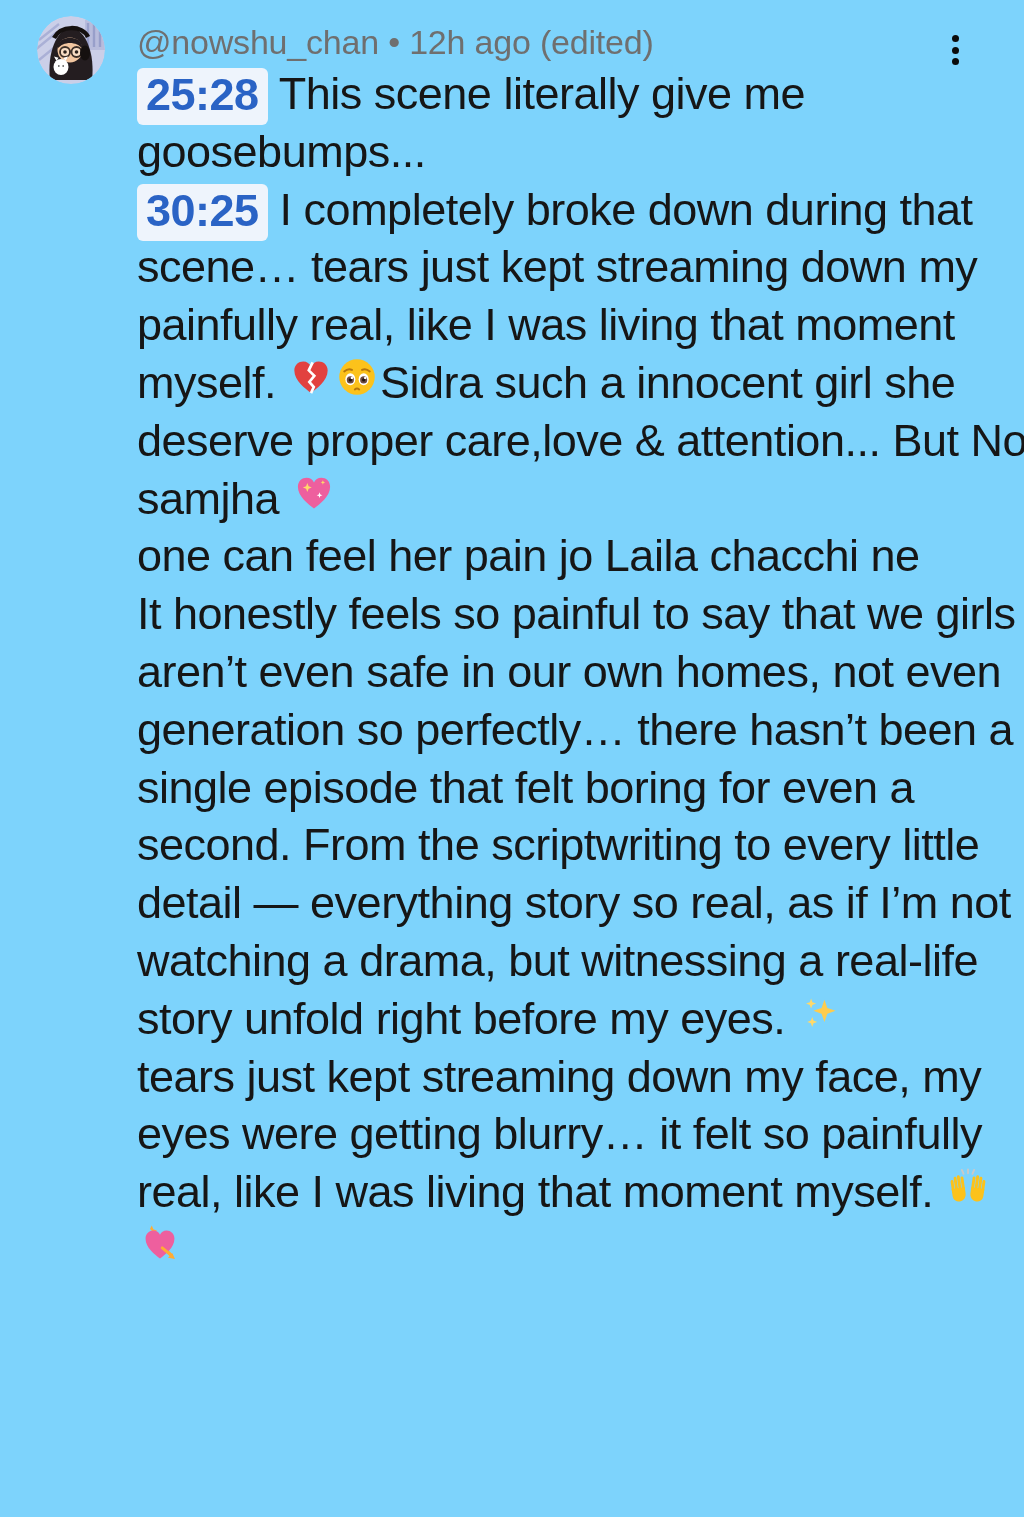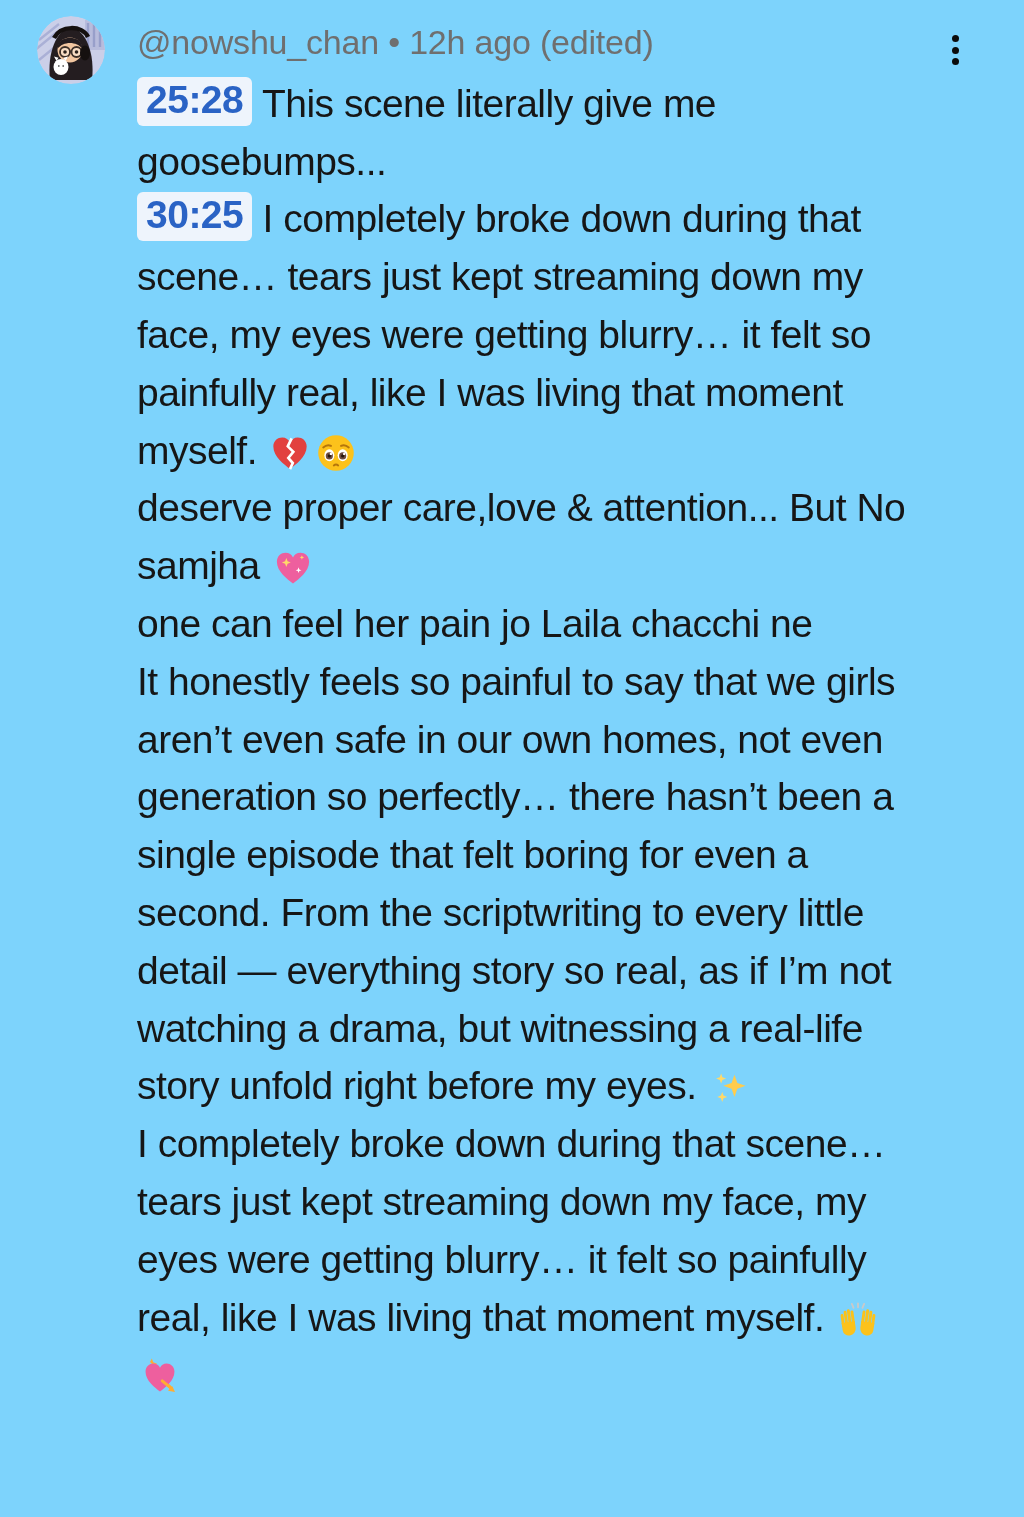--- a/index.html
+++ b/index.html
@@ -18,22 +18,22 @@
   }
   .menu i { display:block; width:7px; height:7px; border-radius:50%; background:#0b0b0b; }
   .content { margin-left:137px; padding-top:20px; }
   .header {
     font-size:34px; line-height:44px; letter-spacing:-0.2px;
     color:var(--meta-text,#6f6f6f); white-space:pre; margin-bottom:4px;
   }
   .header .author { cursor:pointer; }
   .body-lines { }
   .line {
-    height:57.8px; display:flex; align-items:flex-end; white-space:pre;
-    font-size:39px; letter-spacing:-0.5px; color:var(--body-text,#161616);
+    height:57.8px; display:flex; align-items:flex-start; white-space:pre;
+    font-size:45px; letter-spacing:-0.5px; color:var(--body-text,#161616);
   }
   .chip {
     font-weight:700; color:var(--timestamp-link,#2a63c5);
     background:var(--chip-bg,#eef4fc); border-radius:6px;
     padding:1px 9px 4px; cursor:pointer;
   }
   .emoji { display:inline-flex; width:40px; height:40px; margin:0 3px; flex:0 0 auto; }
   .emoji svg { width:100%; height:100%; display:block; }
 </style>
 </head>
@@ -77,60 +77,58 @@
     <i></i>
   </div>
 
   <div class="content">
     <div class="header"><span class="author">@nowshu_chan</span><span> • </span><span>12h ago (edited)</span></div>
     <div class="body-lines">
         <div class="line"><span class="chip">25:28</span><span> This scene literally give me</span></div>
         <div class="line"><span>goosebumps...</span></div>
         <div class="line"><span class="chip">30:25</span><span> I completely broke down during that</span></div>
         <div class="line"><span>scene… tears just kept streaming down my</span></div>
-        <div class="line"><span>face, my eyes were getting blurry… it felt so</span></div>
         <div class="line"><span>painfully real, like I was living that moment</span></div>
         <div class="line"><span>myself. </span><span class="emoji"><svg viewBox="0 0 36 36">
               <path fill="#e2413f" d="M18 32.5 C13 28.5 3 21.5 3 12.2 C3 6.9 7 4 11 4 C14.3 4 16.8 5.9 18 8.3 C19.2 5.9 21.7 4 25 4 C29 4 33 6.9 33 12.2 C33 21.5 23 28.5 18 32.5Z"></path>
               <polyline points="19.5,4.8 16,12 21,17 16.5,22.5 20.5,27 18,32.5" fill="none" stroke="#fff" stroke-width="2.4"></polyline>
             </svg></span><span class="emoji"><svg viewBox="0 0 36 36">
               <circle cx="18" cy="18" r="16" fill="#fcc21b"></circle>
               <path d="M6.5 13 q3.5 -3.2 7 -1.4" stroke="#b5760c" stroke-width="1.7" fill="none" stroke-linecap="round"></path>
               <path d="M29.5 13 q-3.5 -3.2 -7 -1.4" stroke="#b5760c" stroke-width="1.7" fill="none" stroke-linecap="round"></path>
               <ellipse cx="12" cy="20" rx="4.5" ry="5.4" fill="#fff"></ellipse>
               <ellipse cx="24" cy="20" rx="4.5" ry="5.4" fill="#fff"></ellipse>
               <circle cx="12" cy="20.6" r="3.2" fill="#6d4c41"></circle>
               <circle cx="24" cy="20.6" r="3.2" fill="#6d4c41"></circle>
               <circle cx="12" cy="20.6" r="1.5" fill="#24150e"></circle>
               <circle cx="24" cy="20.6" r="1.5" fill="#24150e"></circle>
               <circle cx="13.4" cy="18.8" r="1.1" fill="#fff"></circle>
               <circle cx="25.4" cy="18.8" r="1.1" fill="#fff"></circle>
               <path d="M16 29.2 q2 -1.7 4 0" stroke="#b5760c" stroke-width="1.7" fill="none" stroke-linecap="round"></path>
-            </svg></span></div>
+            </svg></span><span>Sidra such a innocent girl she</span></div>
         <div class="line"><span>deserve proper care,love &amp; attention... But No</span></div>
         <div class="line"><span>samjha </span><span class="emoji"><svg viewBox="0 0 36 36">
               <path fill="#ee5f9e" d="M18 32 C13 28 3.5 21.3 3.5 12.4 C3.5 7.2 7.4 4.3 11.3 4.3 C14.5 4.3 16.9 6.2 18 8.5 C19.1 6.2 21.5 4.3 24.7 4.3 C28.6 4.3 32.5 7.2 32.5 12.4 C32.5 21.3 23 28 18 32Z"></path>
               <path fill="#ffd969" d="M12 9 L13.1 11.9 L16 13 L13.1 14.1 L12 17 L10.9 14.1 L8 13 L10.9 11.9 Z"></path>
               <path fill="#fff" d="M23 17.4 L23.7 19.3 L25.6 20 L23.7 20.7 L23 22.6 L22.3 20.7 L20.4 20 L22.3 19.3 Z"></path>
               <path fill="#ffd969" d="M26 6.5 L26.6 7.9 L28 8.5 L26.6 9.1 L26 10.5 L25.4 9.1 L24 8.5 L25.4 7.9 Z"></path>
             </svg></span></div>
         <div class="line"><span>one can feel her pain jo Laila chacchi ne</span></div>
         <div class="line"><span>It honestly feels so painful to say that we girls</span></div>
         <div class="line"><span>aren’t even safe in our own homes, not even</span></div>
         <div class="line"><span>generation so perfectly… there hasn’t been a</span></div>
         <div class="line"><span>single episode that felt boring for even a</span></div>
         <div class="line"><span>second. From the scriptwriting to every little</span></div>
         <div class="line"><span>detail — everything story so real, as if I’m not</span></div>
         <div class="line"><span>watching a drama, but witnessing a real-life</span></div>
         <div class="line"><span>story unfold right before my eyes. </span><span class="emoji"><svg viewBox="0 0 36 36">
               <path fill="#ffcc4d" d="M22 6 L24.6 13.4 L32 16 L24.6 18.6 L22 26 L19.4 18.6 L12 16 L19.4 13.4 Z"></path>
               <path fill="#ffd969" d="M10 5 L11.2 8.3 L14.5 9.5 L11.2 10.7 L10 14 L8.8 10.7 L5.5 9.5 L8.8 8.3 Z"></path>
               <path fill="#ffd969" d="M11 21.5 L12.2 24.8 L15.5 26 L12.2 27.2 L11 30.5 L9.8 27.2 L6.5 26 L9.8 24.8 Z"></path>
             </svg></span></div>
-        <div class="line"><span>I completely broke down during that scene…</span></div>
         <div class="line"><span>tears just kept streaming down my face, my</span></div>
         <div class="line"><span>eyes were getting blurry… it felt so painfully</span></div>
         <div class="line"><span>real, like I was living that moment myself. </span><span class="emoji"><svg viewBox="0 0 36 36">
               <path d="M14 7 L12.5 3.5 M18 6.5 L18 3 M22 7 L23.5 3.5" stroke="#c9c9c9" stroke-width="1.7" stroke-linecap="round" fill="none"></path>
               <g fill="#fcc21b" transform="rotate(-8 9 22)">
                 <rect x="3.5" y="12" width="2.6" height="12" rx="1.3"></rect>
                 <rect x="6.6" y="9.5" width="2.6" height="14" rx="1.3"></rect>
                 <rect x="9.7" y="8.5" width="2.6" height="15" rx="1.3"></rect>
                 <rect x="12.8" y="10" width="2.6" height="13" rx="1.3"></rect>
                 <path d="M3.5 20 h11.9 v6 a6 6 0 0 1 -6 6 h-0.4 a5.5 5.5 0 0 1 -5.5 -5.5 Z"></path>

